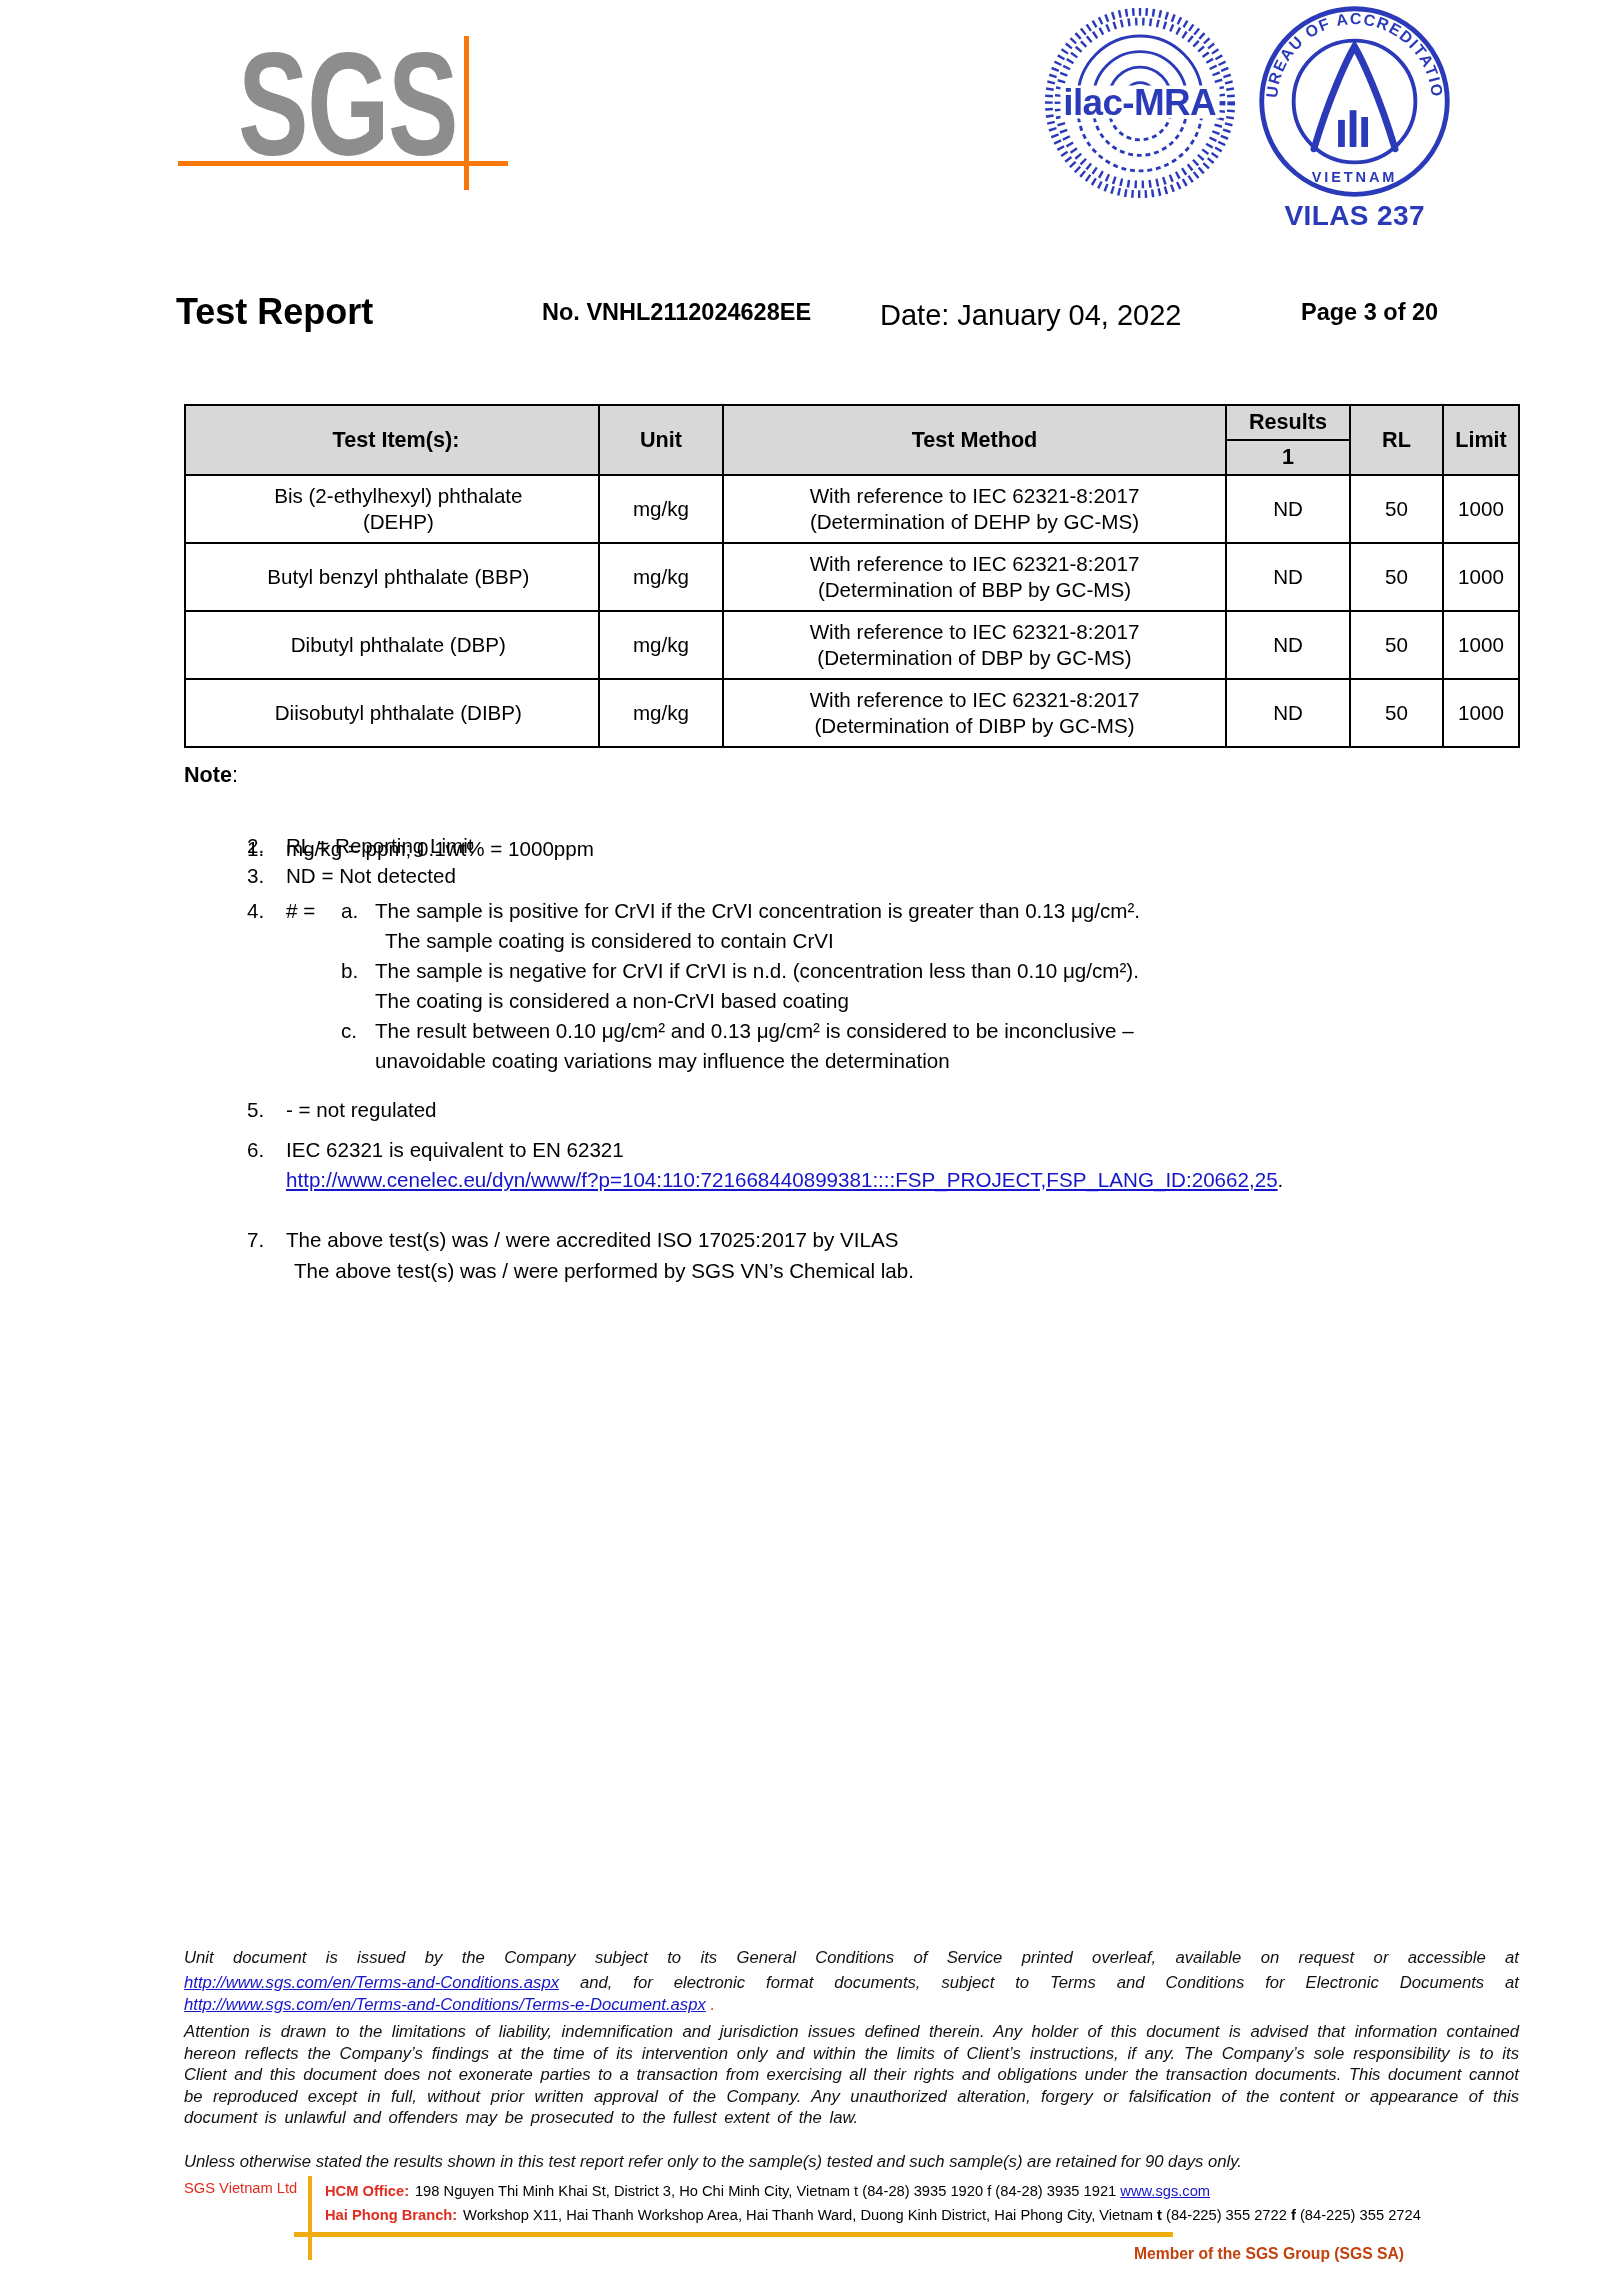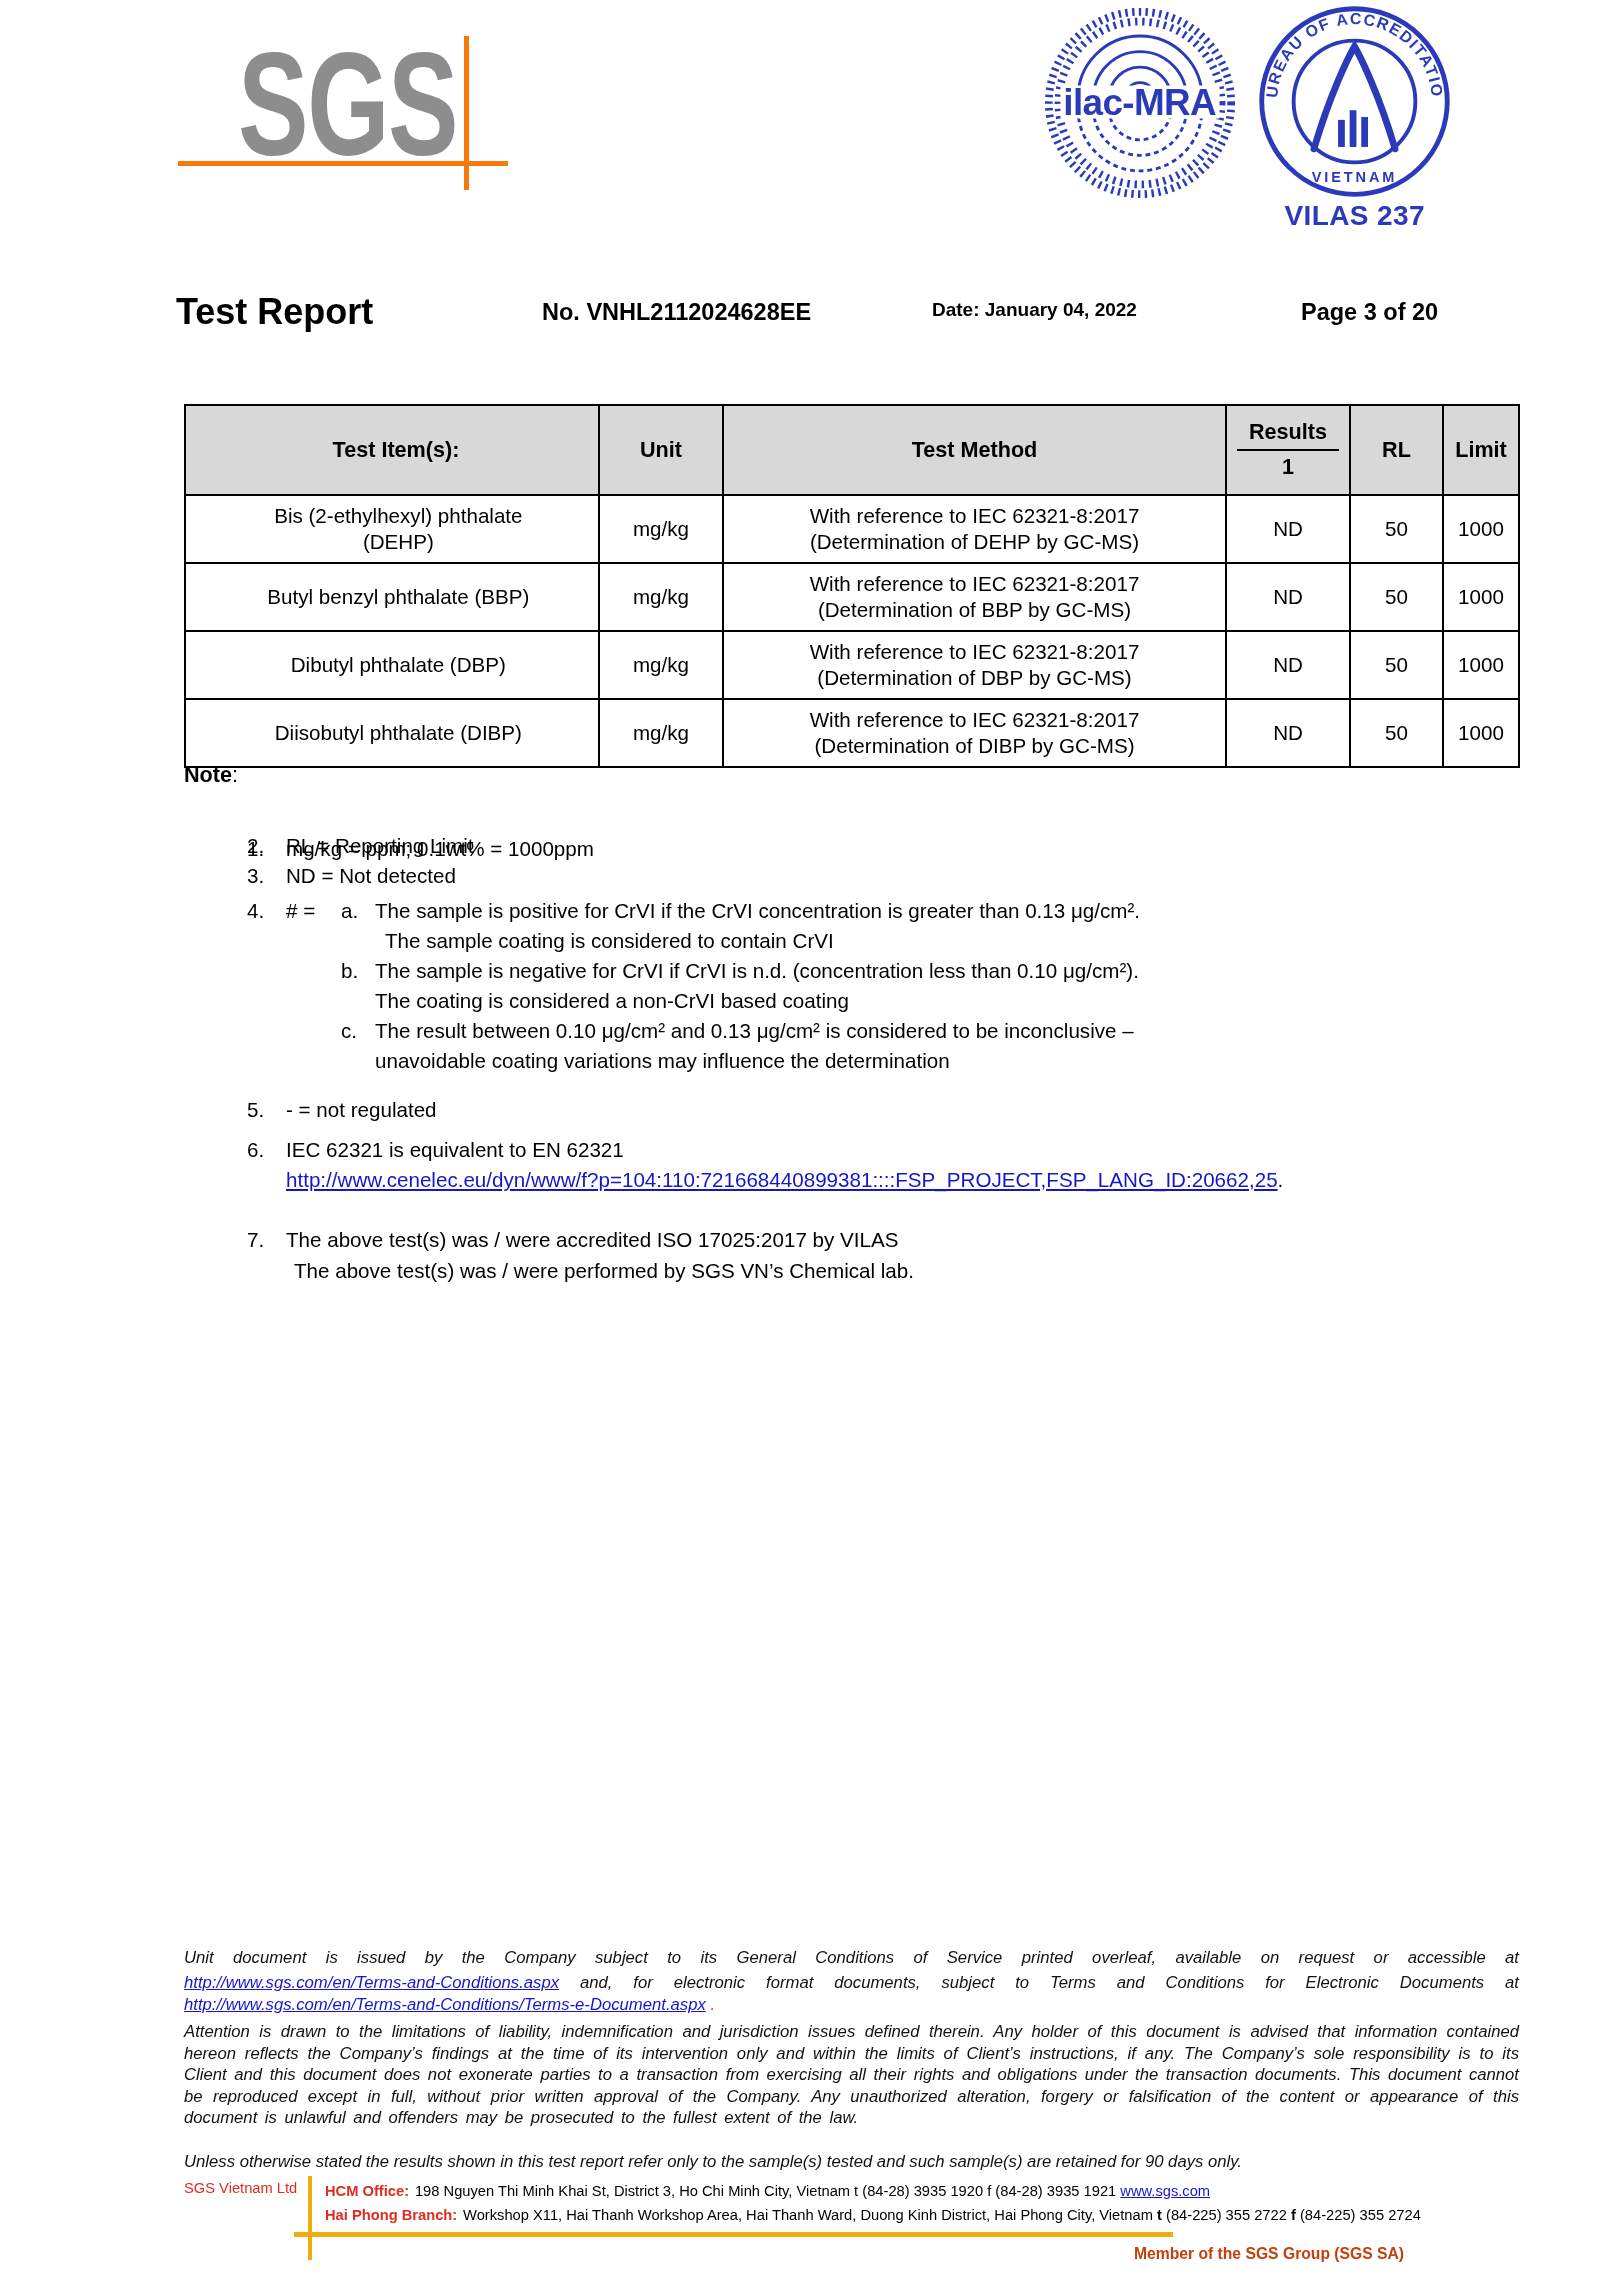--- a/index.html
+++ b/index.html
@@ -19,35 +19,35 @@
   .sgs-hline { left:178px; top:161px; width:330px; height:4.9px; background:var(--accent-orange,#f8790a); }
   .sgs-vline { left:464px; top:36px; width:4.9px; height:154px; background:var(--accent-orange,#f8790a); }
 
   
   .stamp { color:var(--stamp-blue,#2a3ab8); }
   .stamp text { fill:currentColor; font-family:"Liberation Sans",sans-serif; }
 
   
   .title-main { left:176px; top:291px; font-size:36px; font-weight:bold; }
   .title-no   { left:542px; top:299px; font-size:23.5px; font-weight:bold; }
-  .title-date { left:932px; top:299px; font-size:19px; font-weight:bold; }
+  .title-date { left:880px; top:299px; font-size:29px; font-weight:normal; }
   .title-page { left:1301px; top:299px; font-size:23.5px; font-weight:bold; }
 
   
   .report-table {
     position:absolute; left:184px; top:404px; width:1335px;
     border-collapse:collapse; table-layout:fixed; font-size:20.6px;
   }
   .report-table th, .report-table td { border:2px solid #000; }
   .report-table thead th {
     background:var(--table-header-bg,#d8d8d8); font-weight:bold; height:63px;
     text-align:center; vertical-align:middle; font-size:21.6px;
   }
   th.h-item { text-align:left; padding-left:9px; }
-  th.h-results { padding:10px; vertical-align:middle; }
+  th.h-results { padding:0; vertical-align:middle; }
   .res-top { border-bottom:2px solid #000; padding:2.9px 0 3.9px; }
   .res-bot { padding:2.9px 0 3.9px; }
   .report-table tbody td { height:64px; vertical-align:middle; text-align:center; line-height:25.5px; }
   td.td-item { text-align:left; padding-left:13.7px; }
 
   
   .note-label { left:184px; top:762px; font-size:21.6px; }
   .note-label b { font-weight:bold; }
   .note-line { left:247px; font-size:20.6px; line-height:25.5px; white-space:nowrap; }
   .num  { display:inline-block; width:39px; }

